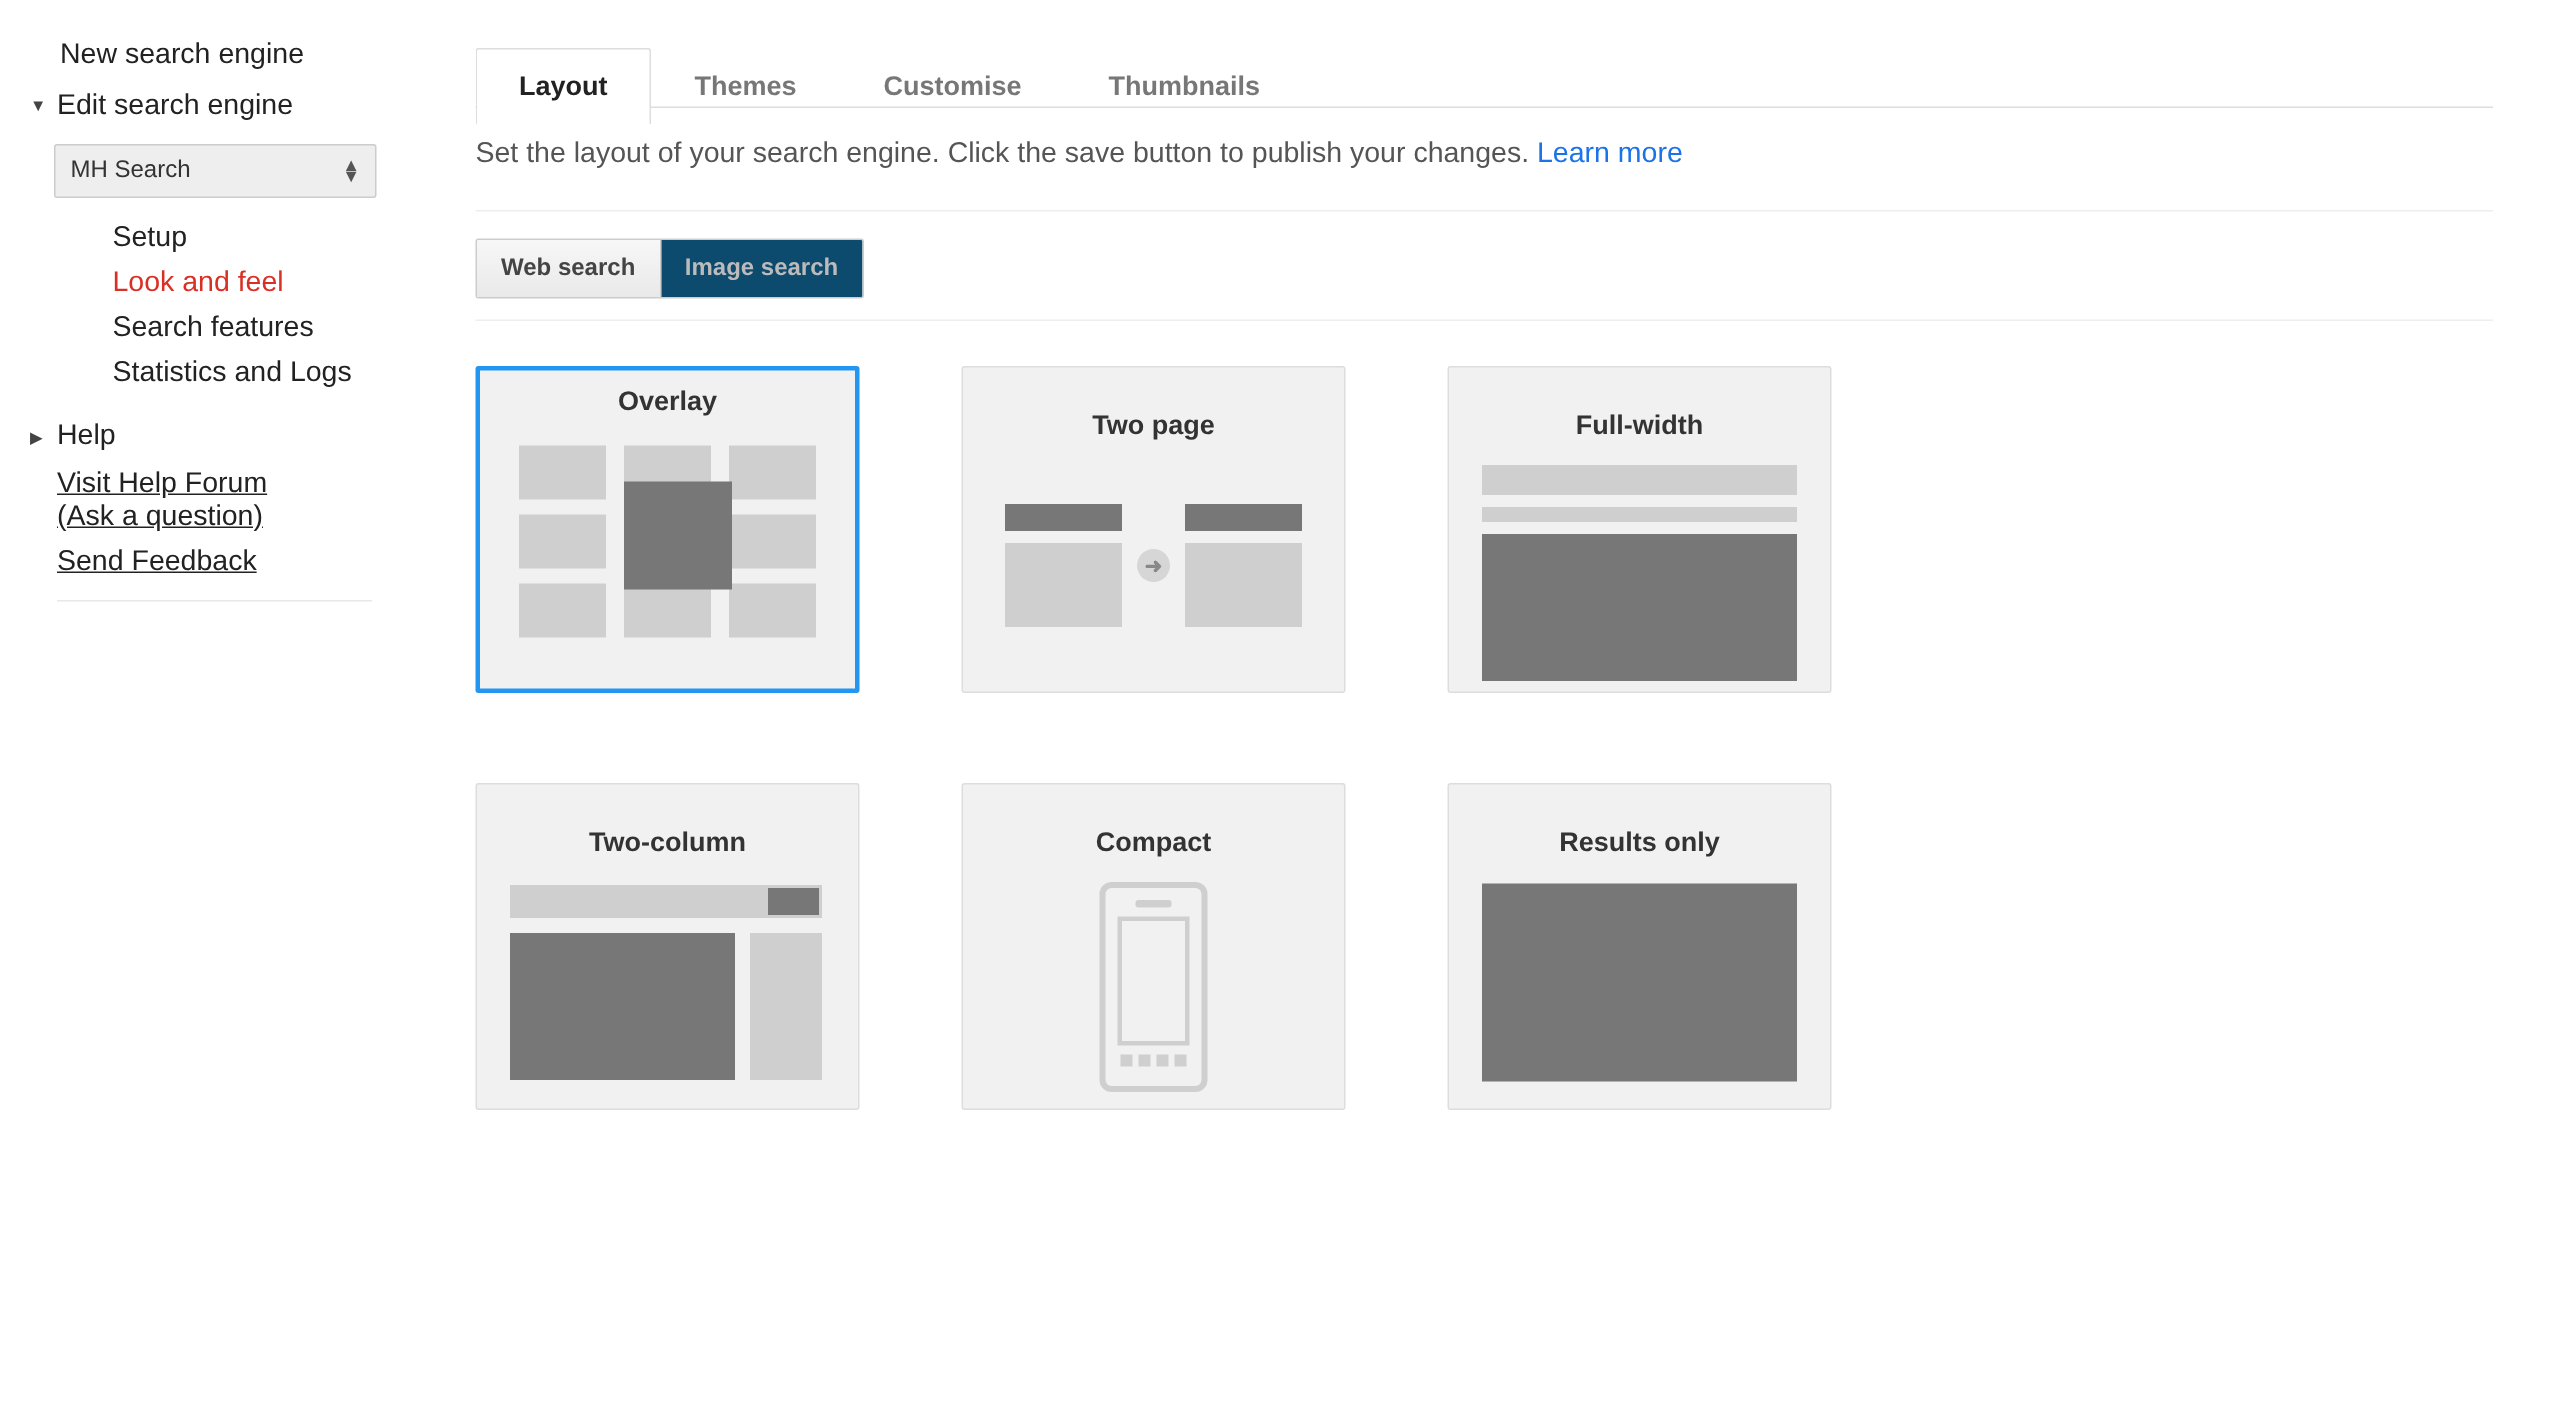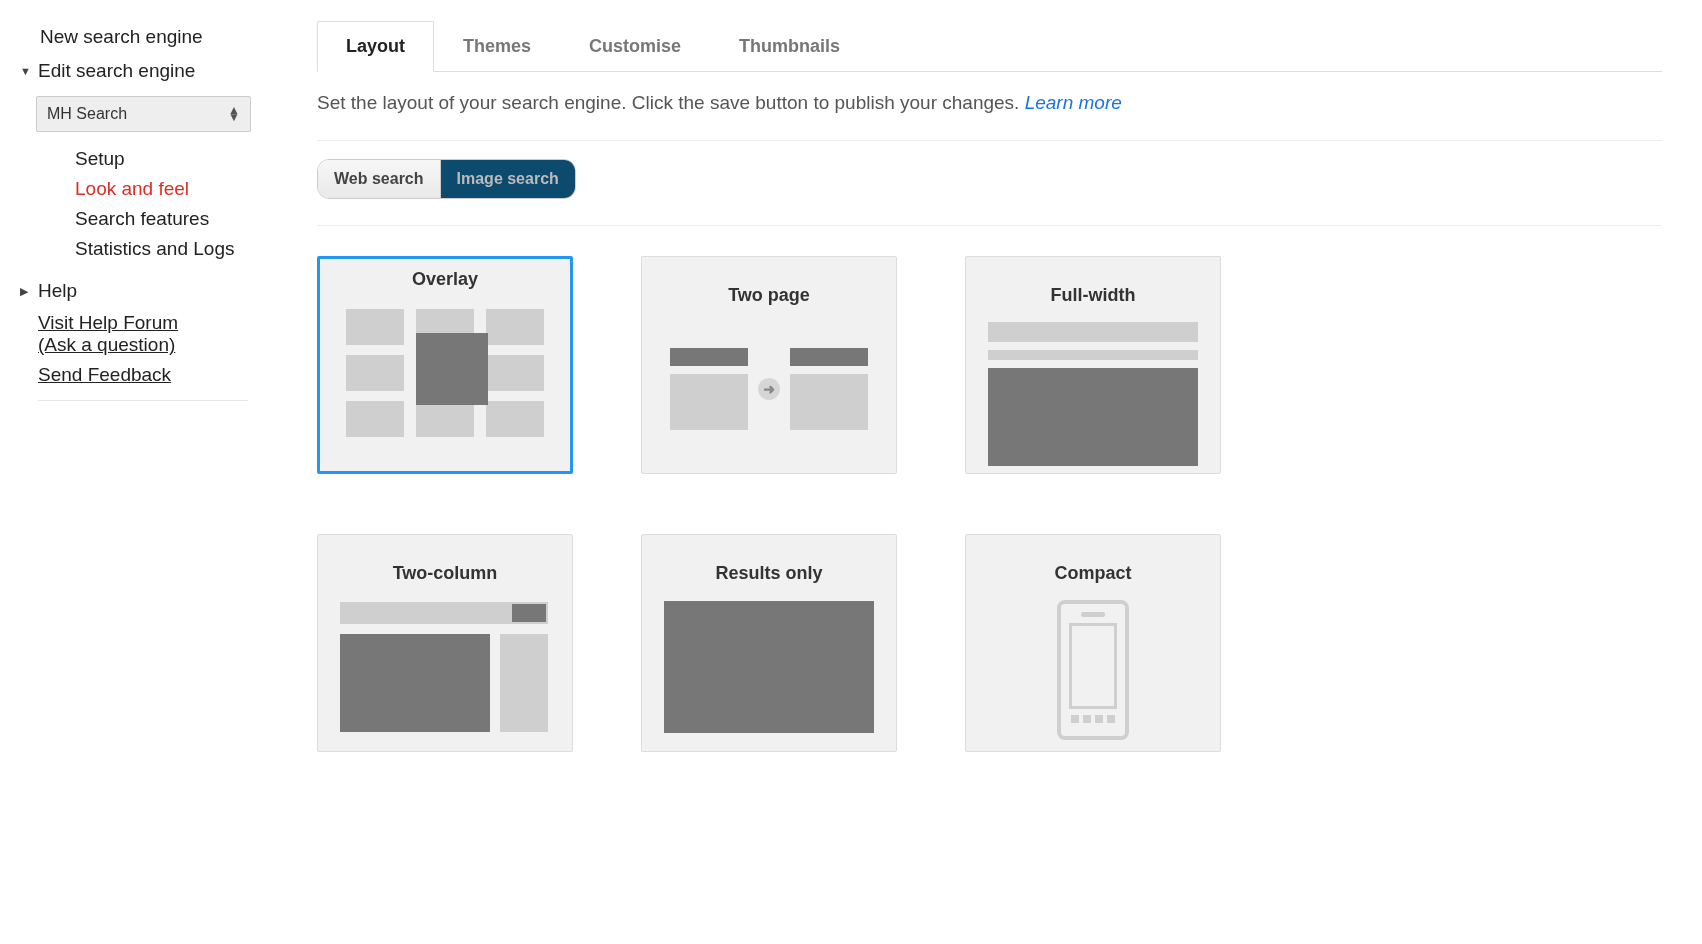--- a/index.html
+++ b/index.html
@@ -17,30 +17,30 @@
 .engine-select .chev { font-size: 12px; color: #555; line-height: 0.6; display: flex; flex-direction: column; }
 .subnav { padding-left: 55px; }
 .subnav-item { font-size: 19px; padding: 4px 0; cursor: pointer; color: #222; }
 .subnav-item.active { color: #d93025; }
 .help-links { padding-left: 18px; text-decoration: underline; }
 .help-links .link { font-size: 19px; padding: 4px 0; cursor: pointer; }
 .divider-thin { border: none; border-top: 1px solid #e8e8e8; margin: 10px 0 0 18px; width: 210px; }
 
 
 .tabs { display: flex; border-bottom: 1px solid #ddd; }
-.tab { padding: 14px 28px; font-size: 18px; color: #777; font-weight: bold; cursor: pointer; border: 1px solid transparent; position: relative; top: 1px; }
+.tab { padding: 14px 28px; font-size: 18px; color: #777; font-weight: bold; cursor: pointer; border: 1px solid transparent; position: relative; top: 12px; }
 .tab.active { color: #222; border: 1px solid #ddd; border-bottom: 1px solid #fff; background: #fff; border-radius: 2px 2px 0 0; }
 
 .description { padding: 20px 0; font-size: 19px; color: #555; }
-.description a { color: #1a73e8; text-decoration: none; cursor: pointer; font-style: italic; }
+.description a { color: #1a73e8; text-decoration: none; cursor: pointer; }
 
 .hr { border: none; border-top: 1px solid #eee; margin: 6px 0 18px; }
 
 
-.toggle-group { display: inline-flex; border: 1px solid #ccc; border-radius: 12px; overflow: hidden; margin-bottom: 20px; }
+.toggle-group { display: inline-flex; border: 1px solid #ccc; border-radius: 2px; overflow: hidden; margin-bottom: 8px; }
 .toggle-btn { padding: 10px 16px; font-size: 16px; font-weight: bold; cursor: pointer; background: #0c4a6e; color: #bbb; border: none; }
 .toggle-btn.active { background: linear-gradient(#f7f7f7,#e9e9e9); color: #444; border-right: 1px solid #ccc; }
 
 
 .cards { display: grid; grid-template-columns: repeat(3, 256px); gap: 60px 68px; margin-top: 30px; }
 .card { width: 256px; height: 218px; background: #f1f1f1; border: 1px solid #ddd; border-radius: 2px; padding: 28px 14px 18px; cursor: pointer; display: flex; flex-direction: column; }
 .card.selected { border: 3px solid #2196f3; padding: 10px 12px 32px; }
 .card-title { text-align: center; font-weight: bold; font-size: 18px; color: #333; margin-bottom: 16px; }
 .card-body { flex: 1; display: flex; align-items: center; justify-content: center; }
 
@@ -197,37 +197,37 @@
               </div>
             <div class="row2">
                 <div class="left"></div>
                 <div class="right"></div>
               </div>
           </div>
         </div>
       </div>
 
       <div class="card">
-        <div class="card-title">Results only</div>
-        <div class="card-body">
-          <div class="resultsonly"></div>
-        </div>
-      </div>
-
-      <div class="card">
         <div class="card-title">Compact</div>
         <div class="card-body">
           <div class="compact">
             <div class="top"></div>
             <div class="screen"></div>
             <div class="dots">
                 <div class="dot"></div>
                 <div class="dot"></div>
                 <div class="dot"></div>
                 <div class="dot"></div>
               </div>
           </div>
         </div>
       </div>
 
+      <div class="card">
+        <div class="card-title">Results only</div>
+        <div class="card-body">
+          <div class="resultsonly"></div>
+        </div>
+      </div>
+
     </div>
   </main>
 </div>
 
 </body></html>

